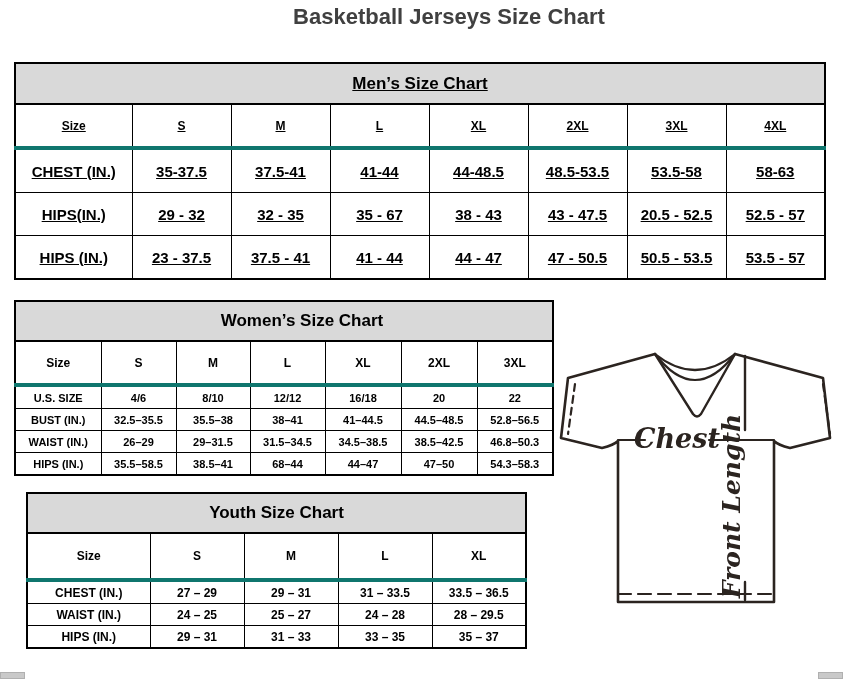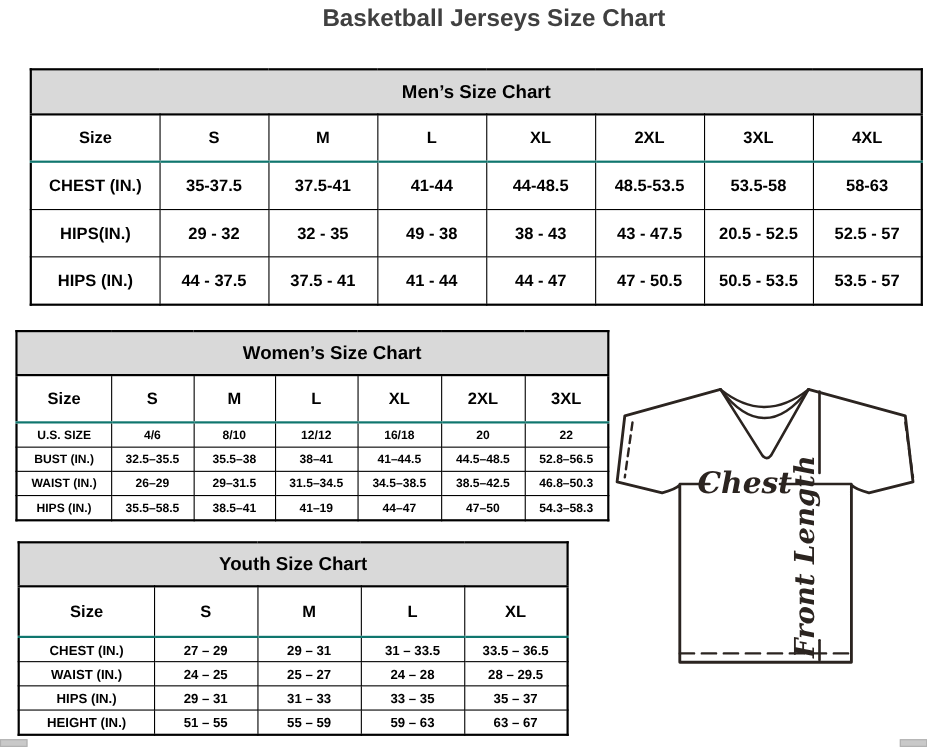--- a/index.html
+++ b/index.html
@@ -15,36 +15,36 @@
     position:absolute; border-collapse:collapse; table-layout:fixed;
     border:2px solid #000; background:#fff;
   }
   table.size-table th, table.size-table td {
     border:1px solid #000; text-align:center; vertical-align:middle;
     padding:0; font-weight:bold; color:#000; overflow:hidden; white-space:nowrap;
   }
   tr.band-row th {
     background:#d9d9d9; font-size:17px; height:40px; border-bottom:2px solid #000;
   }
-  tr.cols-row th { font-size:15px; border-bottom:2px solid #0f766e; }
+  tr.cols-row th { font-size:12px; border-bottom:4px solid #0f766e; }
 
   
-  .men-table   { left:27px; top:62px;  width:810px; }
+  .men-table   { left:14px; top:62px;  width:810px;text-decoration:underline; }
   .men-table tr.band-row th { height:39px; }
   .men-table tr.cols-row th { height:41px; }
   .men-table td { height:42px; font-size:15px; }
 
   
   .women-table { left:14px; top:300px; width:538px; }
   .women-table tr.band-row th { height:38px;padding-left:36px; }
   .women-table tr.cols-row th { height:41px; }
   .women-table td { height:21px; font-size:11px; }
 
   
-  .youth-table { left:16px; top:492px; width:499px; }
+  .youth-table { left:26px; top:492px; width:499px; }
   .youth-table tr.band-row th { height:38px; }
   .youth-table tr.cols-row th { height:44px; }
   .youth-table td { height:21px; font-size:12px; }
 
   .jersey-wrap { position:absolute; left:556px; top:344px; width:287px; height:272px; }
   .jersey-wrap svg { display:block; }
   .diagram-label {
     font-family:"DejaVu Serif","Liberation Serif",serif;
     font-style:italic; font-weight:bold; fill:#2b2420;
   }
@@ -94,29 +94,29 @@
       <td>41-44</td>
       <td>44-48.5</td>
       <td>48.5-53.5</td>
       <td>53.5-58</td>
       <td>58-63</td>
     </tr>
     <tr>
       <td>HIPS(IN.)</td>
       <td>29 - 32</td>
       <td>32 - 35</td>
-      <td>49 - 38</td>
+      <td>35 - 67</td>
       <td>38 - 43</td>
       <td>43 - 47.5</td>
       <td>20.5 - 52.5</td>
       <td>52.5 - 57</td>
     </tr>
     <tr>
       <td>HIPS (IN.)</td>
-      <td>44 - 37.5</td>
+      <td>23 - 37.5</td>
       <td>37.5 - 41</td>
       <td>41 - 44</td>
       <td>44 - 47</td>
       <td>47 - 50.5</td>
       <td>50.5 - 53.5</td>
       <td>53.5 - 57</td>
     </tr>
   </tbody>
     </table>
 
@@ -167,21 +167,21 @@
       <td>29–31.5</td>
       <td>31.5–34.5</td>
       <td>34.5–38.5</td>
       <td>38.5–42.5</td>
       <td>46.8–50.3</td>
     </tr>
     <tr>
       <td>HIPS (IN.)</td>
       <td>35.5–58.5</td>
       <td>38.5–41</td>
-      <td>41–19</td>
+      <td>68–44</td>
       <td>44–47</td>
       <td>47–50</td>
       <td>54.3–58.3</td>
     </tr>
   </tbody>
     </table>
 
   <table class="size-table youth-table">
     <colgroup>
       <col style="width:123px">
@@ -215,27 +215,20 @@
       <td>24 – 28</td>
       <td>28 – 29.5</td>
     </tr>
     <tr>
       <td>HIPS (IN.)</td>
       <td>29 – 31</td>
       <td>31 – 33</td>
       <td>33 – 35</td>
       <td>35 – 37</td>
     </tr>
-    <tr>
-      <td>HEIGHT (IN.)</td>
-      <td>51 – 55</td>
-      <td>55 – 59</td>
-      <td>59 – 63</td>
-      <td>63 – 67</td>
-    </tr>
   </tbody>
     </table>
 
   <div class="jersey-wrap">
     <svg width="287" height="272" viewBox="0 0 287 272">
       <g fill="none" stroke="#2b2420" stroke-linejoin="round" stroke-linecap="round">
 
         <path stroke-width="2.6" d="M 99,10 L 12,34 L 5,94 L 46,104 Q 58,101 62,97 L 62,258 L 218,258 L 218,97 Q 222,101 234,104 L 274,94 L 267,34 L 179,10"></path>
 
         <path stroke-width="2.2" d="M 99,10 Q 139,42 179,10"></path>

